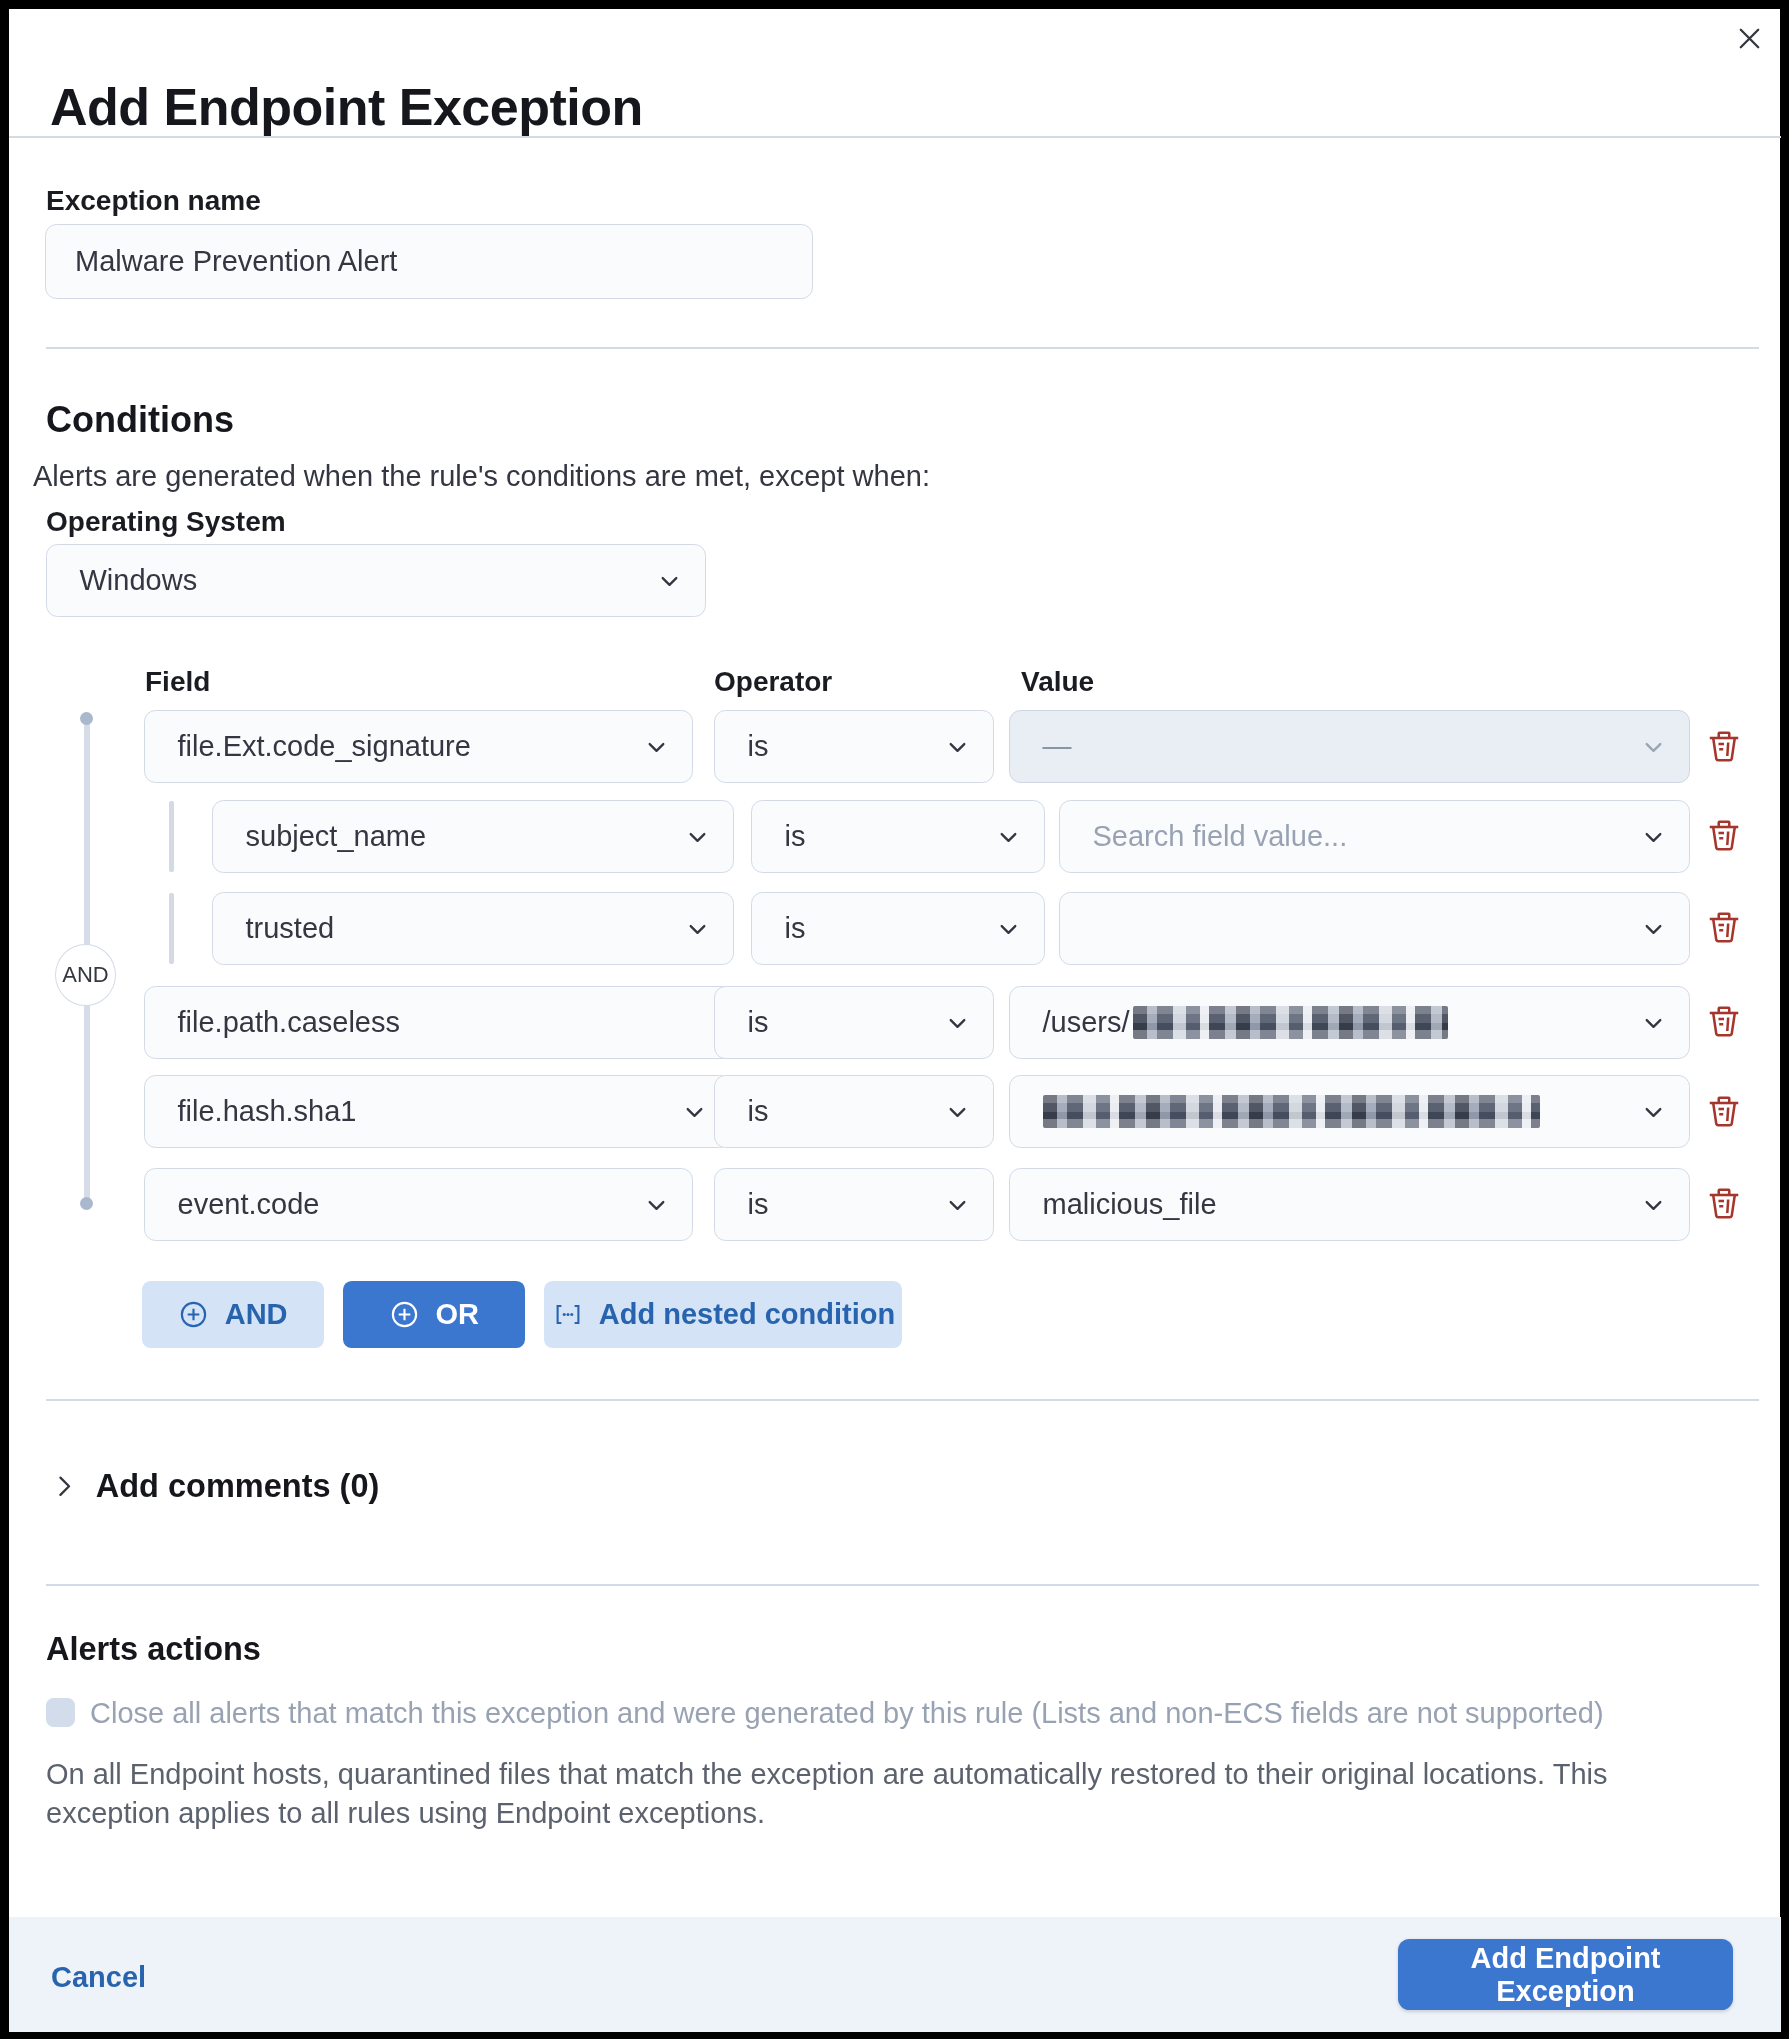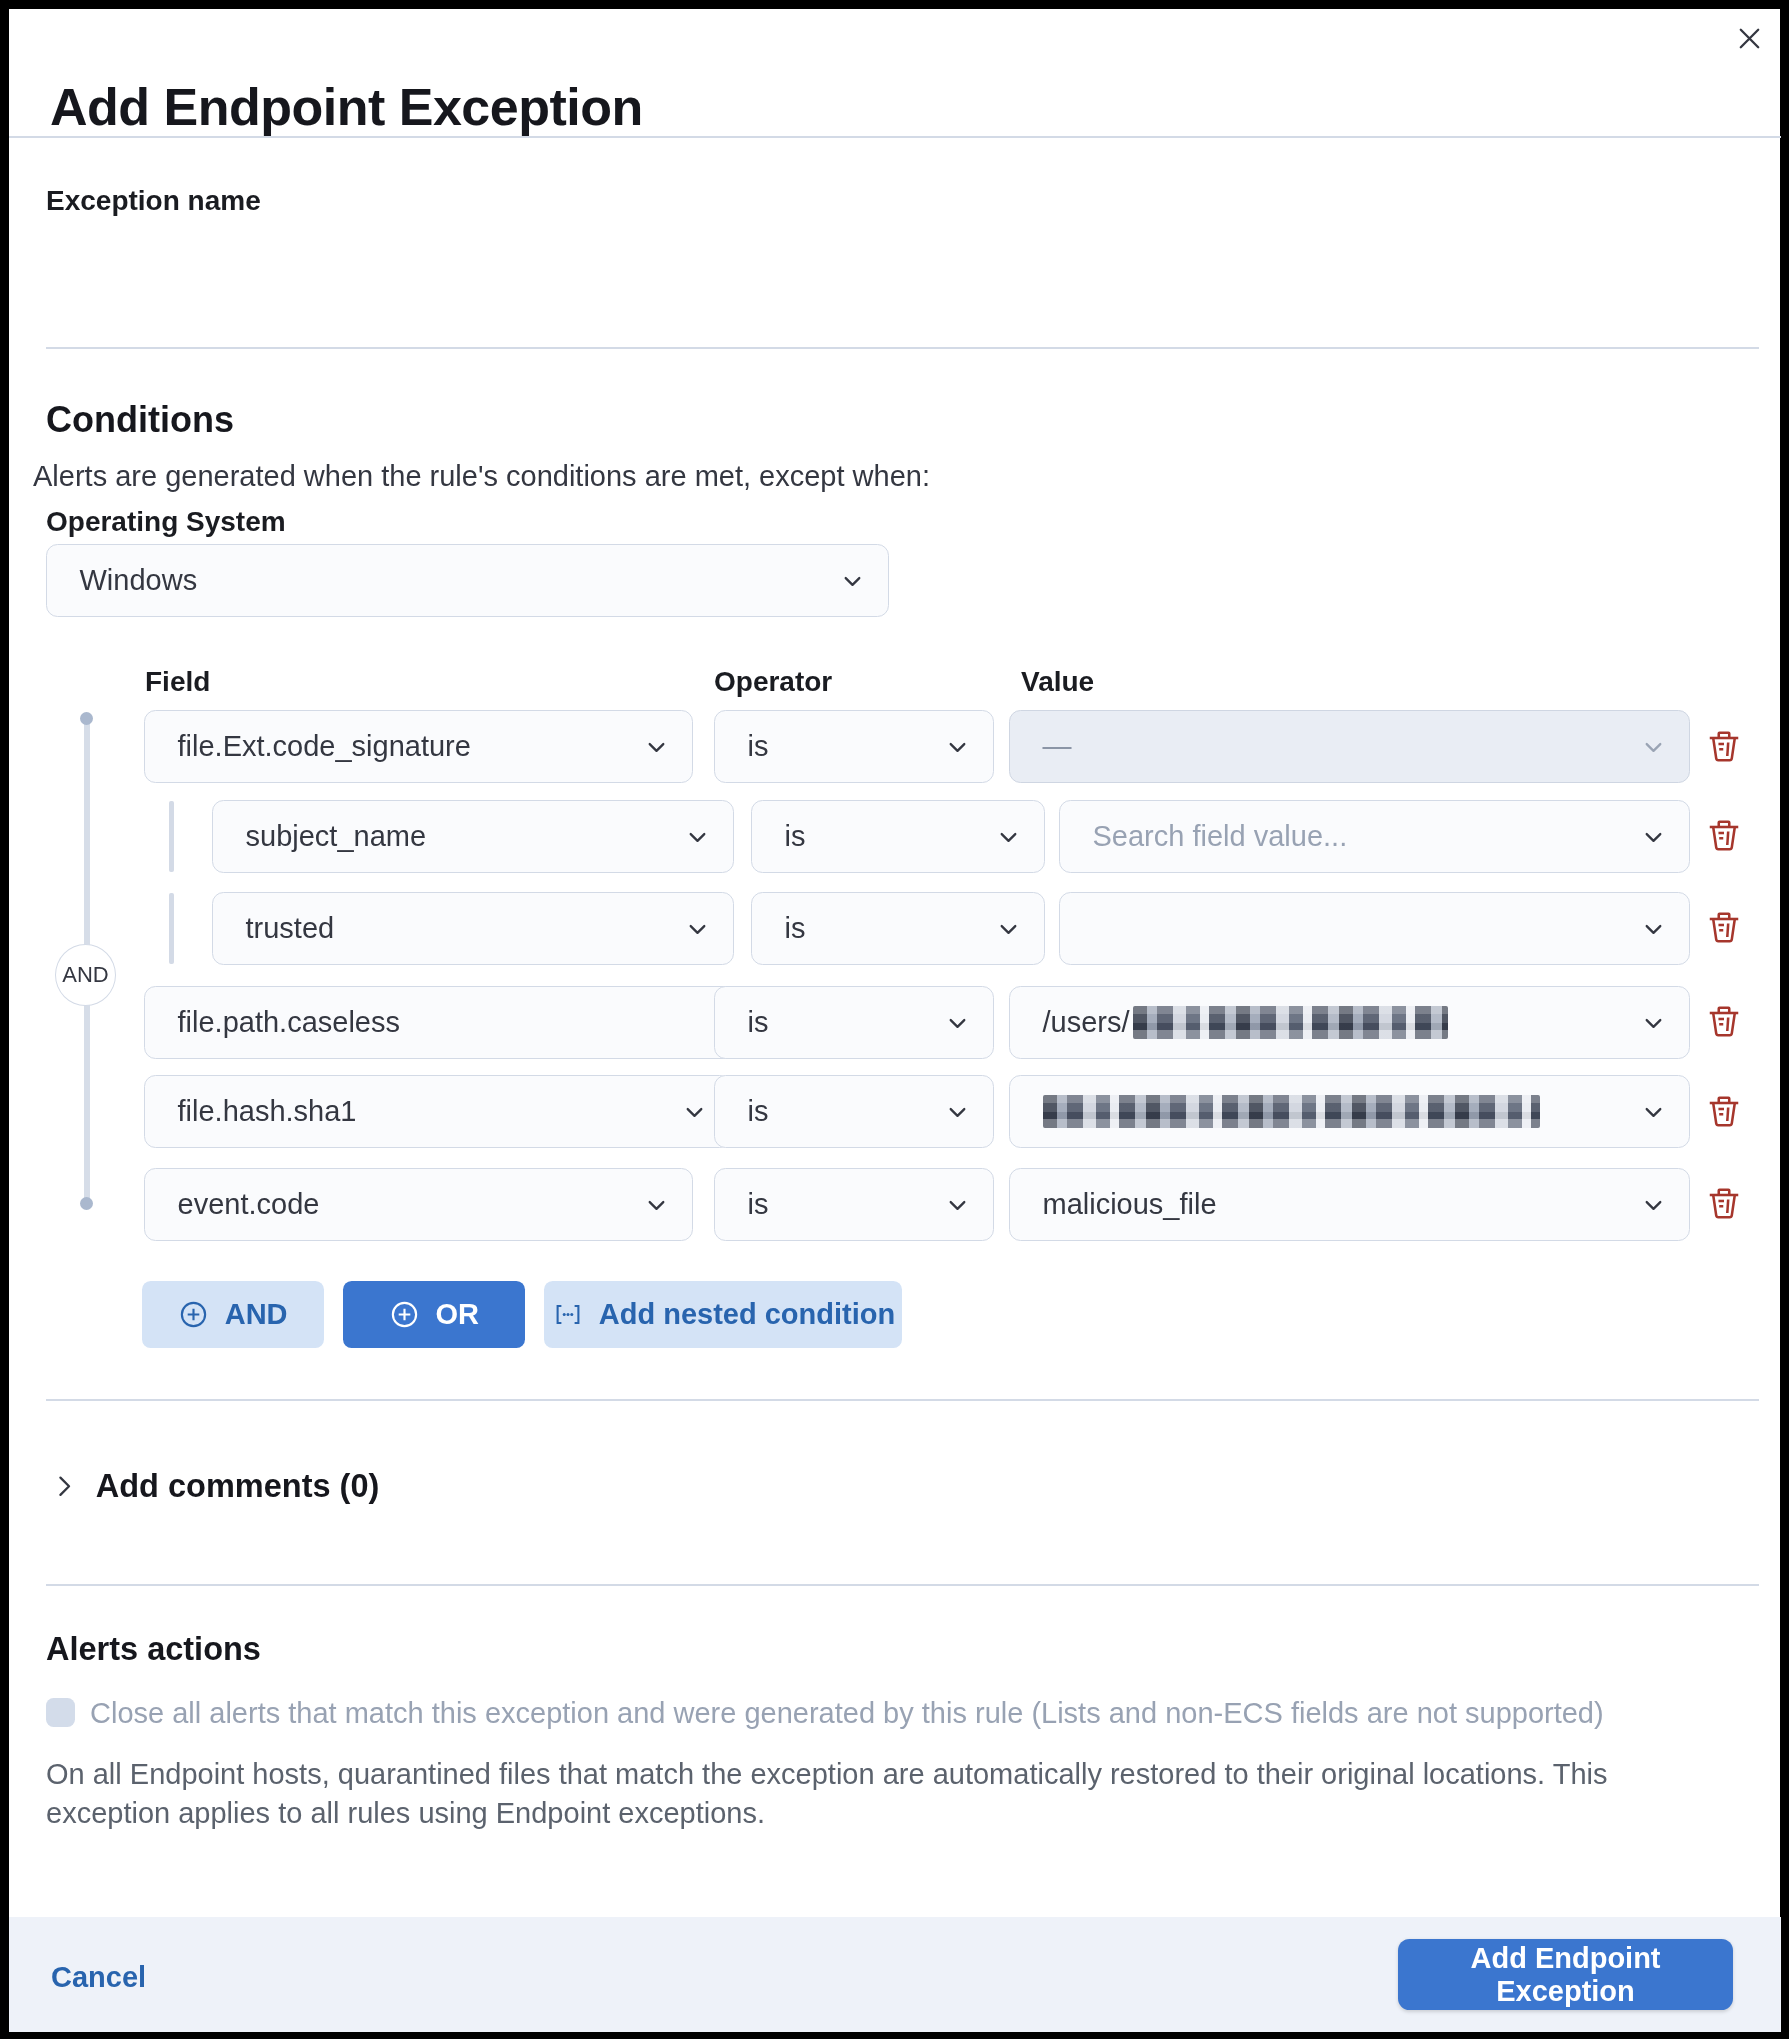--- a/index.html
+++ b/index.html
@@ -71,26 +71,27 @@
 
   <h1 class="abs title">Add Endpoint Exception</h1>
   <button class="abs close-btn">
     <svg width="29" height="29" viewBox="0 0 30 30">
       <path d="M6 6 L24 24 M24 6 L6 24" stroke="#343741" stroke-width="2.4" stroke-linecap="round" fill="none"></path>
     </svg>
   </button>
   <div class="abs divider" style="left:8.6px;top:136px;width:1772px;"></div>
 
   <div class="abs form-label" style="left:46px;top:185px;">Exception name</div>
+  <input class="text-input abs" style="left: 45px; top: 224px; width: 768px;" value="Malware Prevention Alert">
   <div class="abs divider" style="left:46px;top:347px;width:1713px;"></div>
 
   <div class="abs section-h" style="left:46px;top:399px;">Conditions</div>
   <div class="abs body-text" style="left:33px;top:460px;">Alerts are generated when the rule's conditions are met, except when:</div>
   <div class="abs form-label" style="left:46px;top:506px;">Operating System</div>
-  <div class="ctl" style="left:46px;top:544px;width:843px;">
+  <div class="ctl" style="left:46px;top:544px;width:660px;">
     <span>Windows</span>
     <svg class="chev" width="29" height="29" viewBox="0 0 30 30">
         <polyline points="8,12 15,19 22,12" stroke="#343741" stroke-width="2.4" fill="none" stroke-linecap="round" stroke-linejoin="round"></polyline>
       </svg>
   </div>
 
   <div class="abs col-h" style="left:145px;top:666px;">Field</div>
   <div class="abs col-h" style="left:714px;top:666px;">Operator</div>
   <div class="abs col-h" style="left:1021px;top:666px;">Value</div>
 

